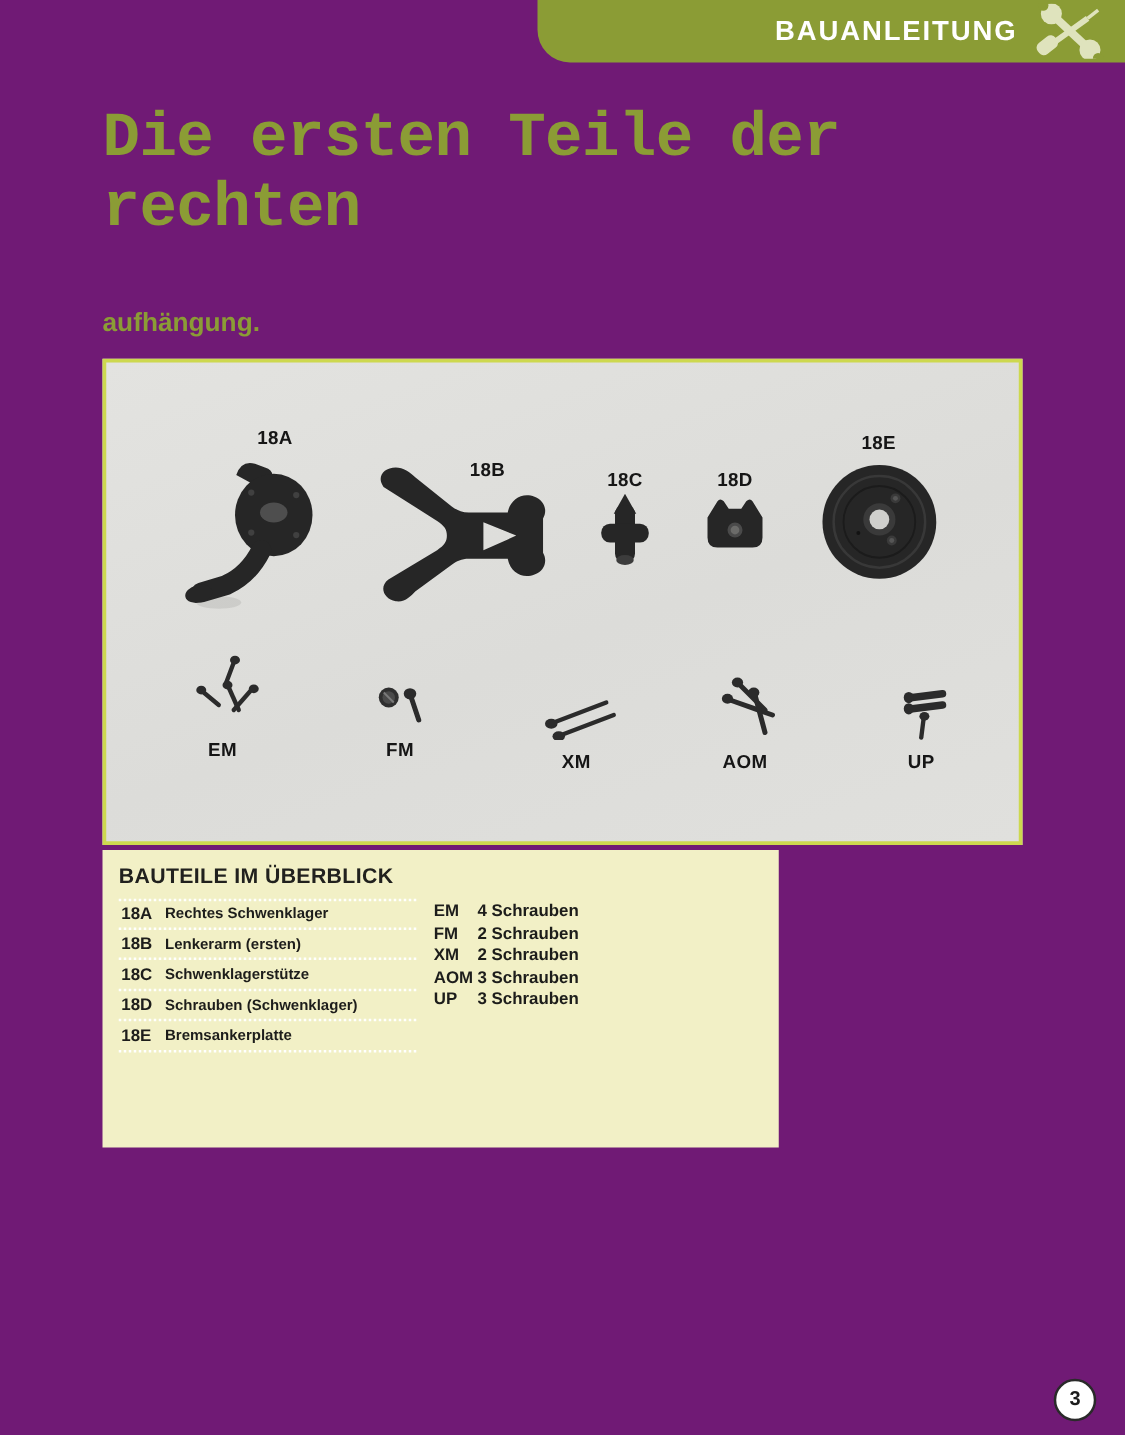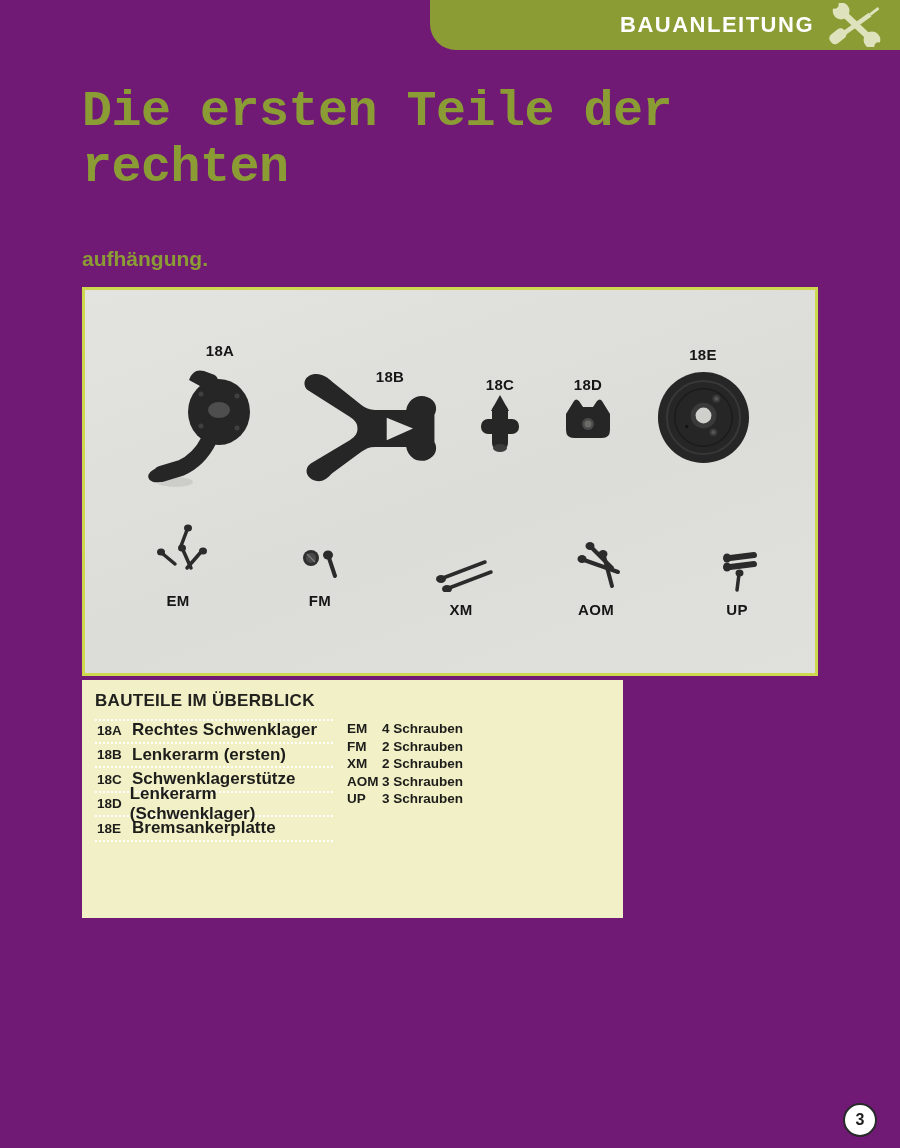--- a/index.html
+++ b/index.html
@@ -30,21 +30,21 @@
   
   .overview{position:absolute;left:82px;top:649px;width:541px;height:238px;
             background:#f2f0c6;box-sizing:border-box;margin-top:31px;}
   .ov-head{margin:0 0 0 13px;padding:11px 0 8px 0;width:238px;
            border-bottom:2px dotted #ffffff;font-size:17px;font-weight:800;
            color:#21211e;letter-spacing:0.3px;}
   .ov-left{position:absolute;left:13px;top:39px;width:238px;}
   .ov-row{height:24.5px;display:flex;align-items:center;border-bottom:2px dotted #ffffff;
           padding-left:2px;box-sizing:border-box;}
   .ov-code{width:35px;font-size:13.5px;font-weight:700;color:#1d1d1b;}
-  .ov-name{font-size:17px;font-weight:700;color:#1d1d1b;}
+  .ov-name{font-size:12px;font-weight:700;color:#1d1d1b;}
   .ov-right{position:absolute;left:265px;top:40px;}
   .ov-srow{height:17.5px;display:flex;align-items:center;}
   .ov-scode{width:35px;font-size:13.5px;font-weight:700;color:#1d1d1b;}
   .ov-sqty{font-size:13.5px;font-weight:700;color:#1d1d1b;}
 
   
   .pagenum{position:absolute;left:843px;top:1103px;width:34px;height:34px;
            border:2px solid #2a2a2a;border-radius:50%;box-sizing:border-box;
            display:flex;align-items:center;justify-content:center;
            font-size:16px;font-weight:600;color:#1c1c1c;background:#ffffff;}
@@ -207,21 +207,21 @@
       <div class="ov-row">
         <span class="ov-code">18B</span>
         <span class="ov-name">Lenkerarm (ersten)</span>
       </div>
       <div class="ov-row">
         <span class="ov-code">18C</span>
         <span class="ov-name">Schwenklagerstütze</span>
       </div>
       <div class="ov-row">
         <span class="ov-code">18D</span>
-        <span class="ov-name">Lenkerarm (Schwenklager)</span>
+        <span class="ov-name">Schrauben (Schwenklager)</span>
       </div>
       <div class="ov-row">
         <span class="ov-code">18E</span>
         <span class="ov-name">Bremsankerplatte</span>
       </div>
     </div>
 
     <div class="ov-right">
       <div class="ov-srow">
         <span class="ov-scode">EM</span>

